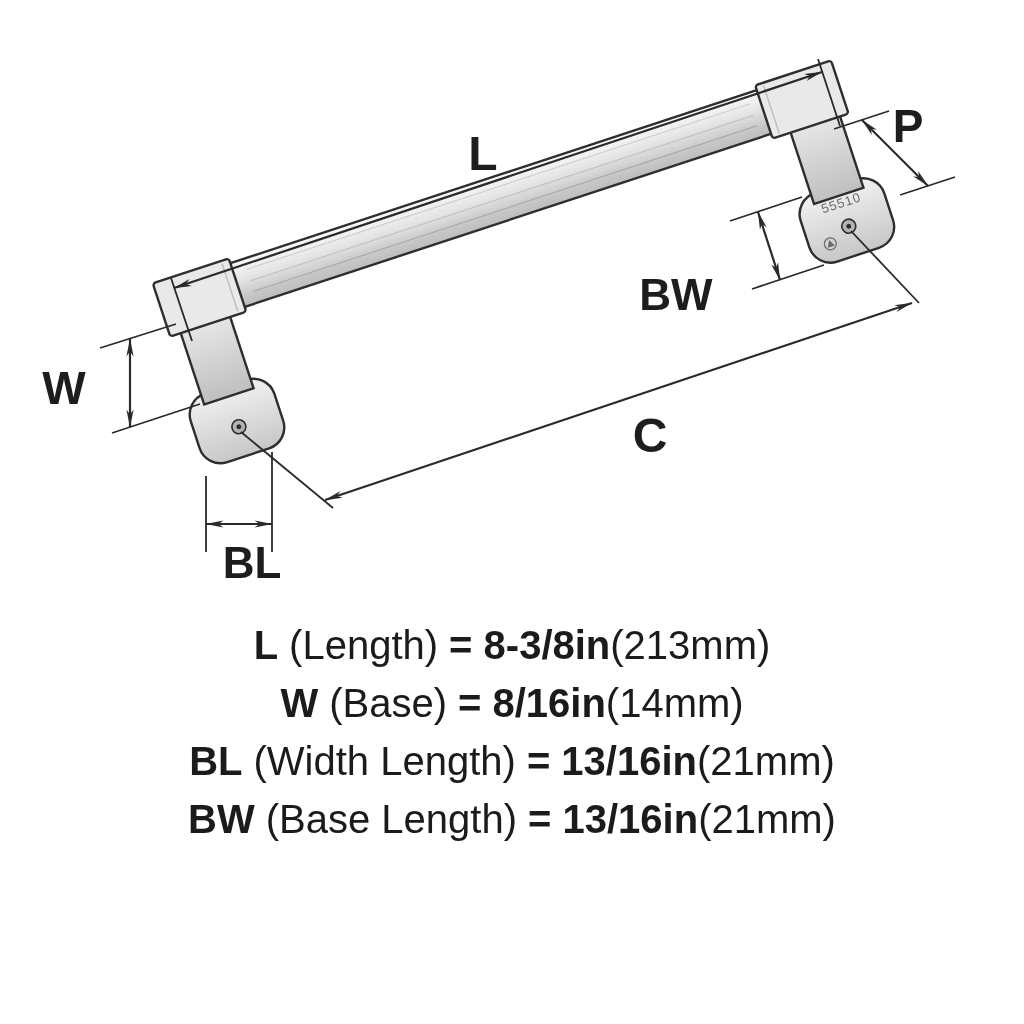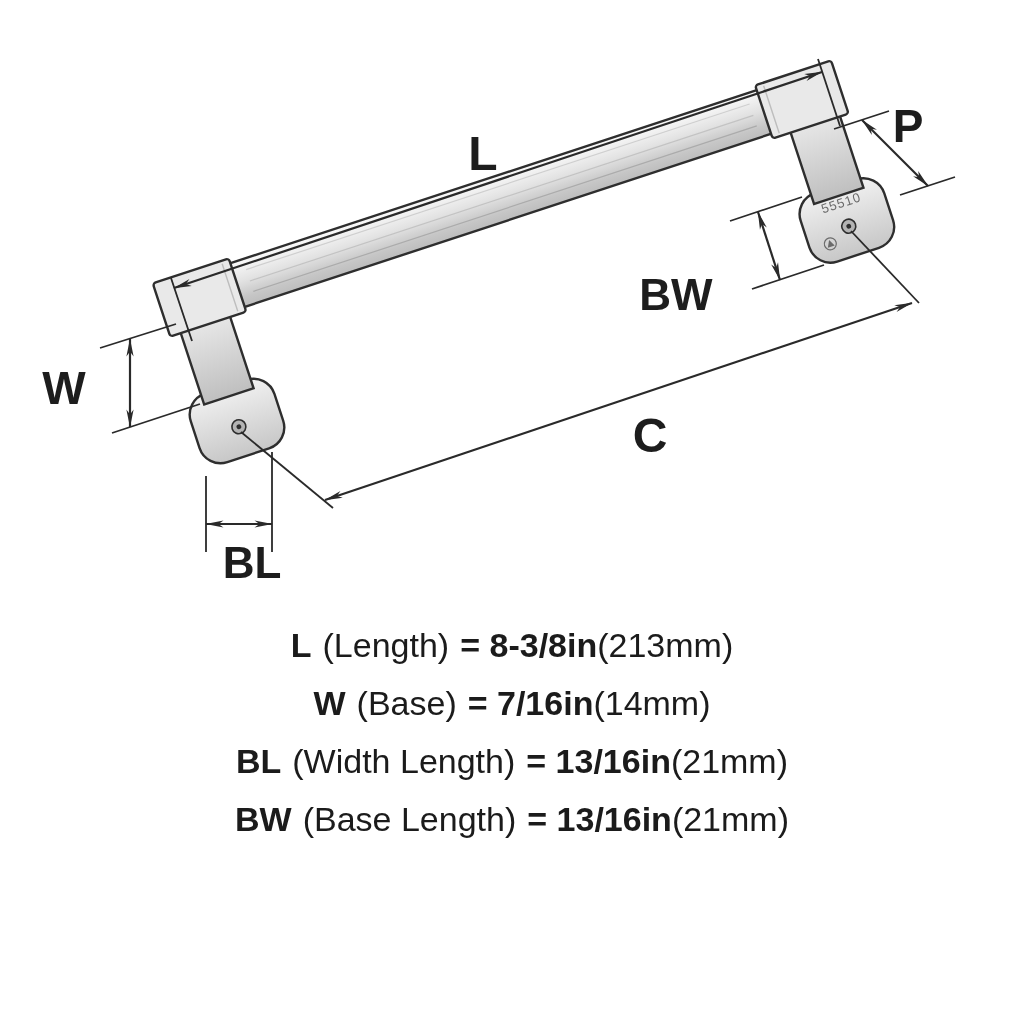--- a/index.html
+++ b/index.html
@@ -1,21 +1,21 @@
 <!DOCTYPE html>
 <html><head>
 <meta charset="utf-8">
 <style>
   html,body{margin:0;padding:0;background:#ffffff;}
   .page{width:1024px;height:1024px;background:#ffffff;overflow:hidden;
         font-family:"Liberation Sans",sans-serif;}
   .diagram-wrap{width:1024px;height:600px;}
   svg text{font-family:"Liberation Sans",sans-serif;font-weight:700;fill:#1d1d1d;}
   svg text.model{font-weight:400;fill:#6a6a6a;letter-spacing:1px;}
-  .legend{margin-top:16px;text-align:center;font-size:34px;color:#1b1b1b;}
+  .legend{margin-top:16px;text-align:center;font-size:40px;color:#1b1b1b;}
   .legend-row{line-height:58px;white-space:nowrap;}
   .seg-b{font-weight:700;}
   .seg-r{font-weight:400;}
   .ml{margin-left:11px;}
 </style>
 </head>
 <body>
 
 <div class="page">
 
@@ -116,21 +116,21 @@
 
       </g>
     </svg>
   </div>
 
   <div class="legend">
     <div class="legend-row">
       <span class="seg-b">L</span><span class="seg-r ml">(Length)</span><span class="seg-b ml">= 8-3/8in</span><span class="seg-r">(213mm)</span>
     </div>
     <div class="legend-row">
-      <span class="seg-b">W</span><span class="seg-r ml">(Base)</span><span class="seg-b ml">= 7/16in</span><span class="seg-r">(14mm)</span>
+      <span class="seg-b">W</span><span class="seg-r ml">(Base)</span><span class="seg-b ml">= 8/16in</span><span class="seg-r">(14mm)</span>
     </div>
     <div class="legend-row">
       <span class="seg-b">BL</span><span class="seg-r ml">(Width Length)</span><span class="seg-b ml">= 13/16in</span><span class="seg-r">(21mm)</span>
     </div>
     <div class="legend-row">
       <span class="seg-b">BW</span><span class="seg-r ml">(Base Length)</span><span class="seg-b ml">= 13/16in</span><span class="seg-r">(21mm)</span>
     </div>
   </div>
 
 </div>

